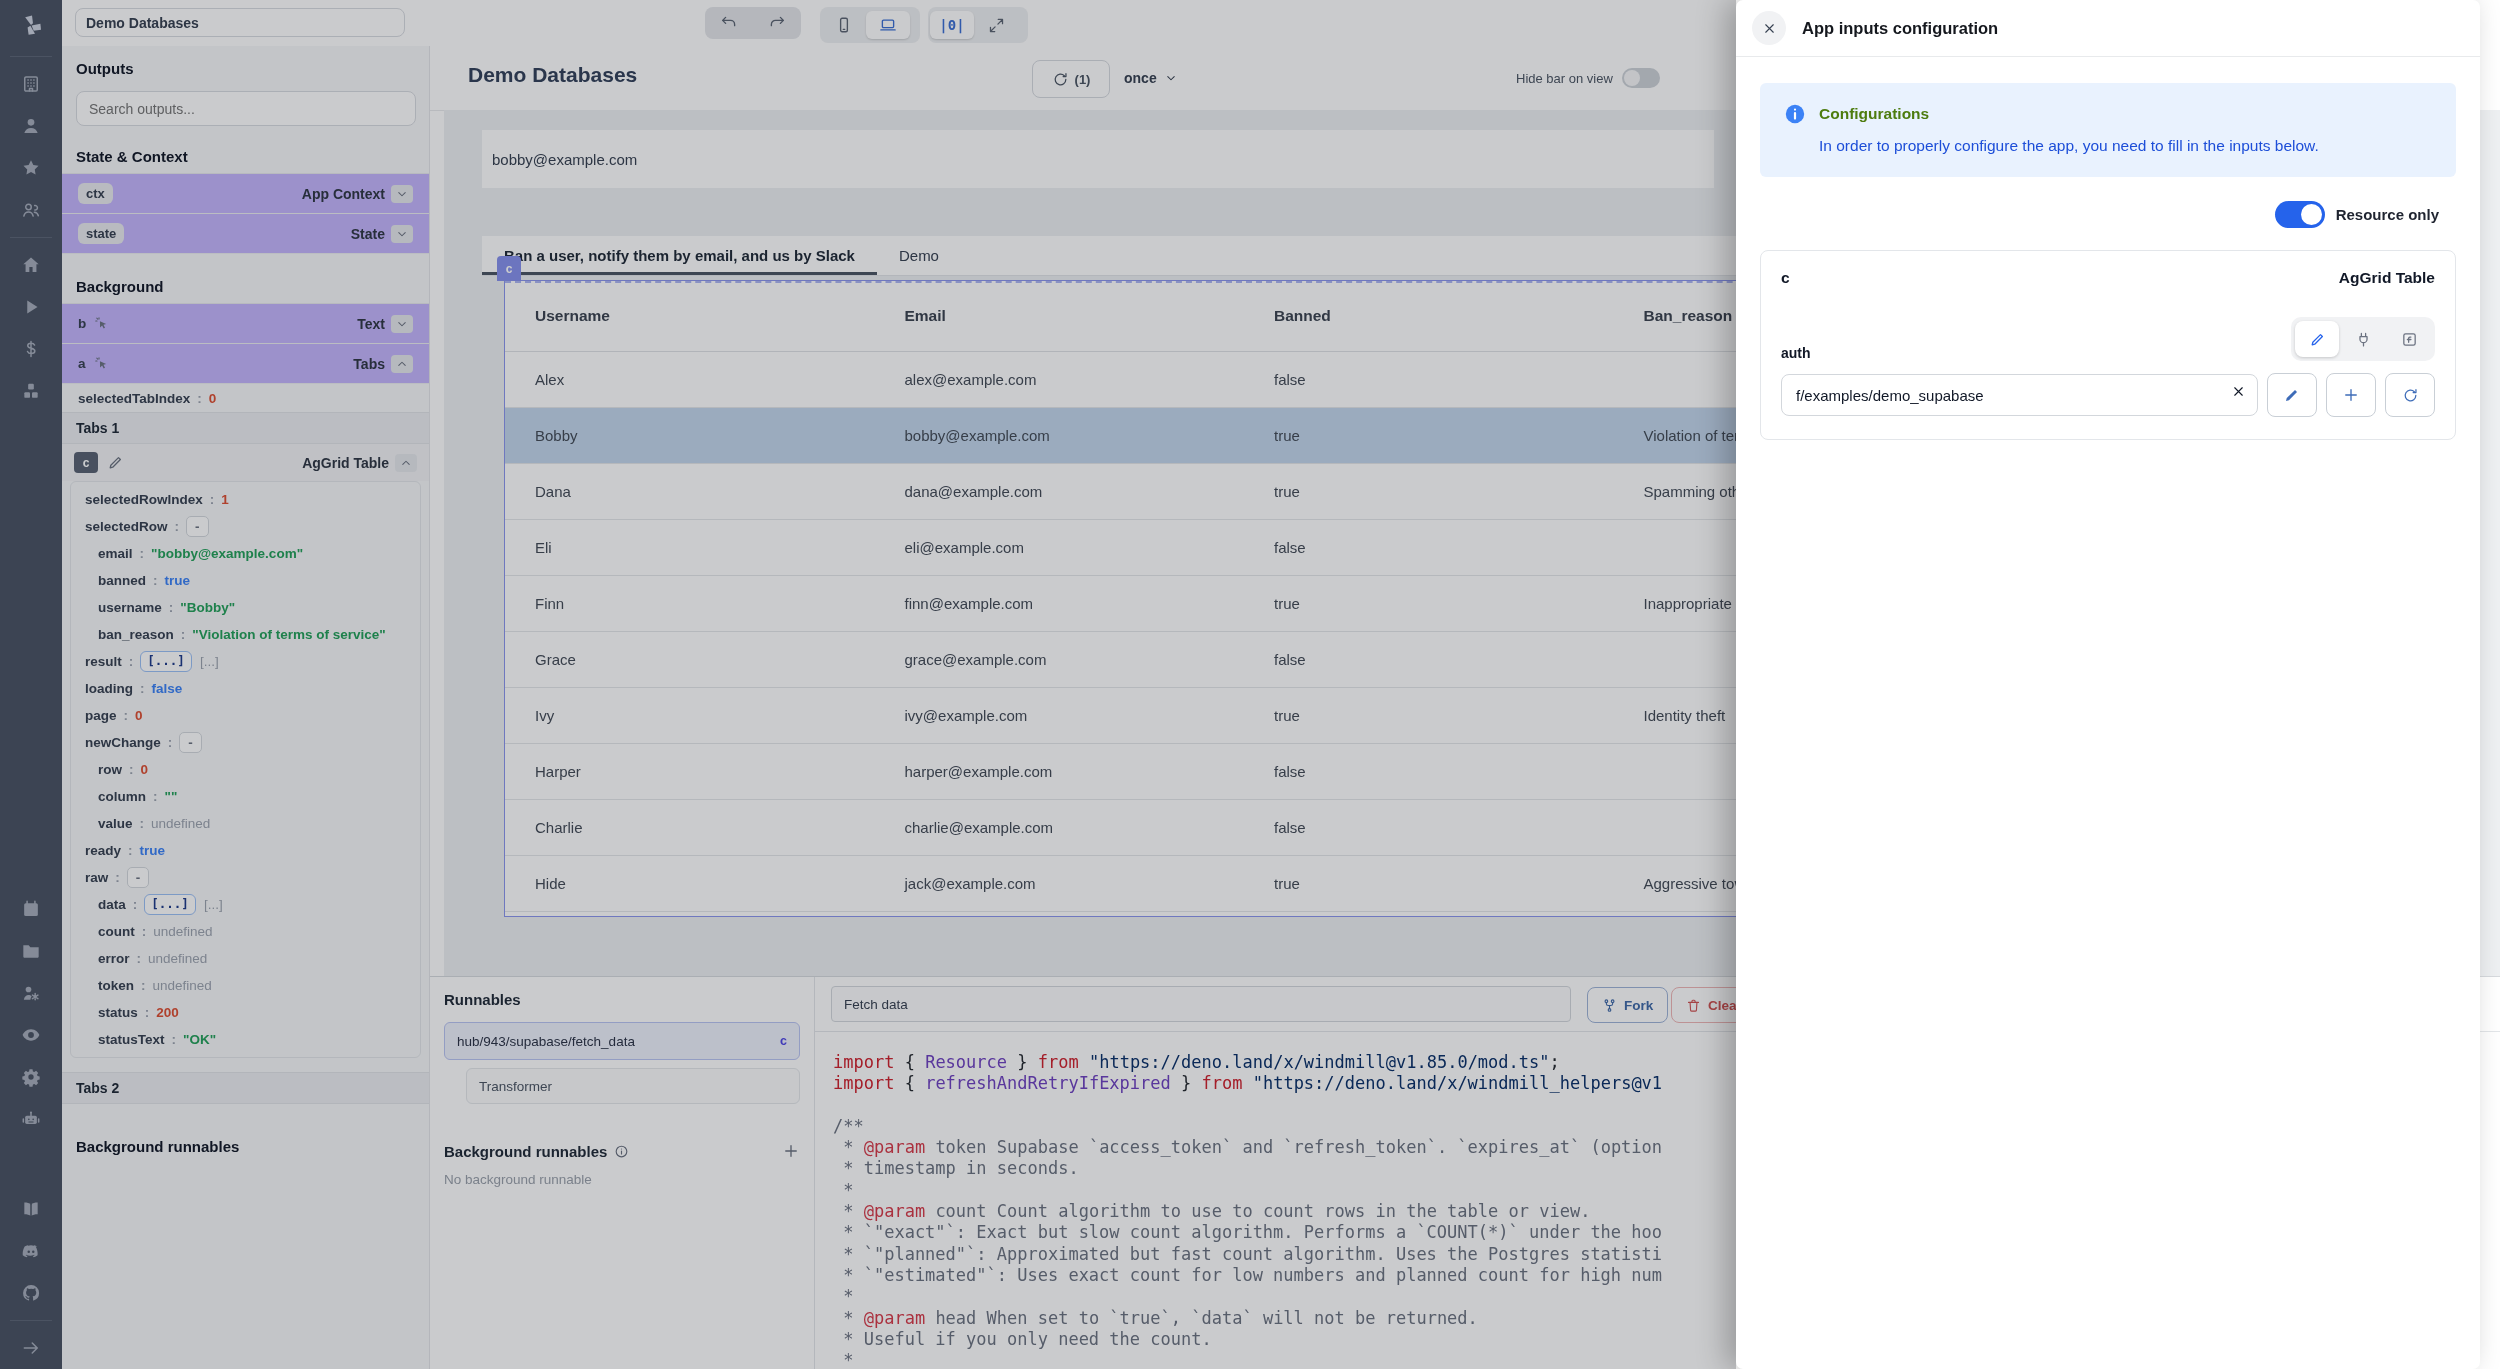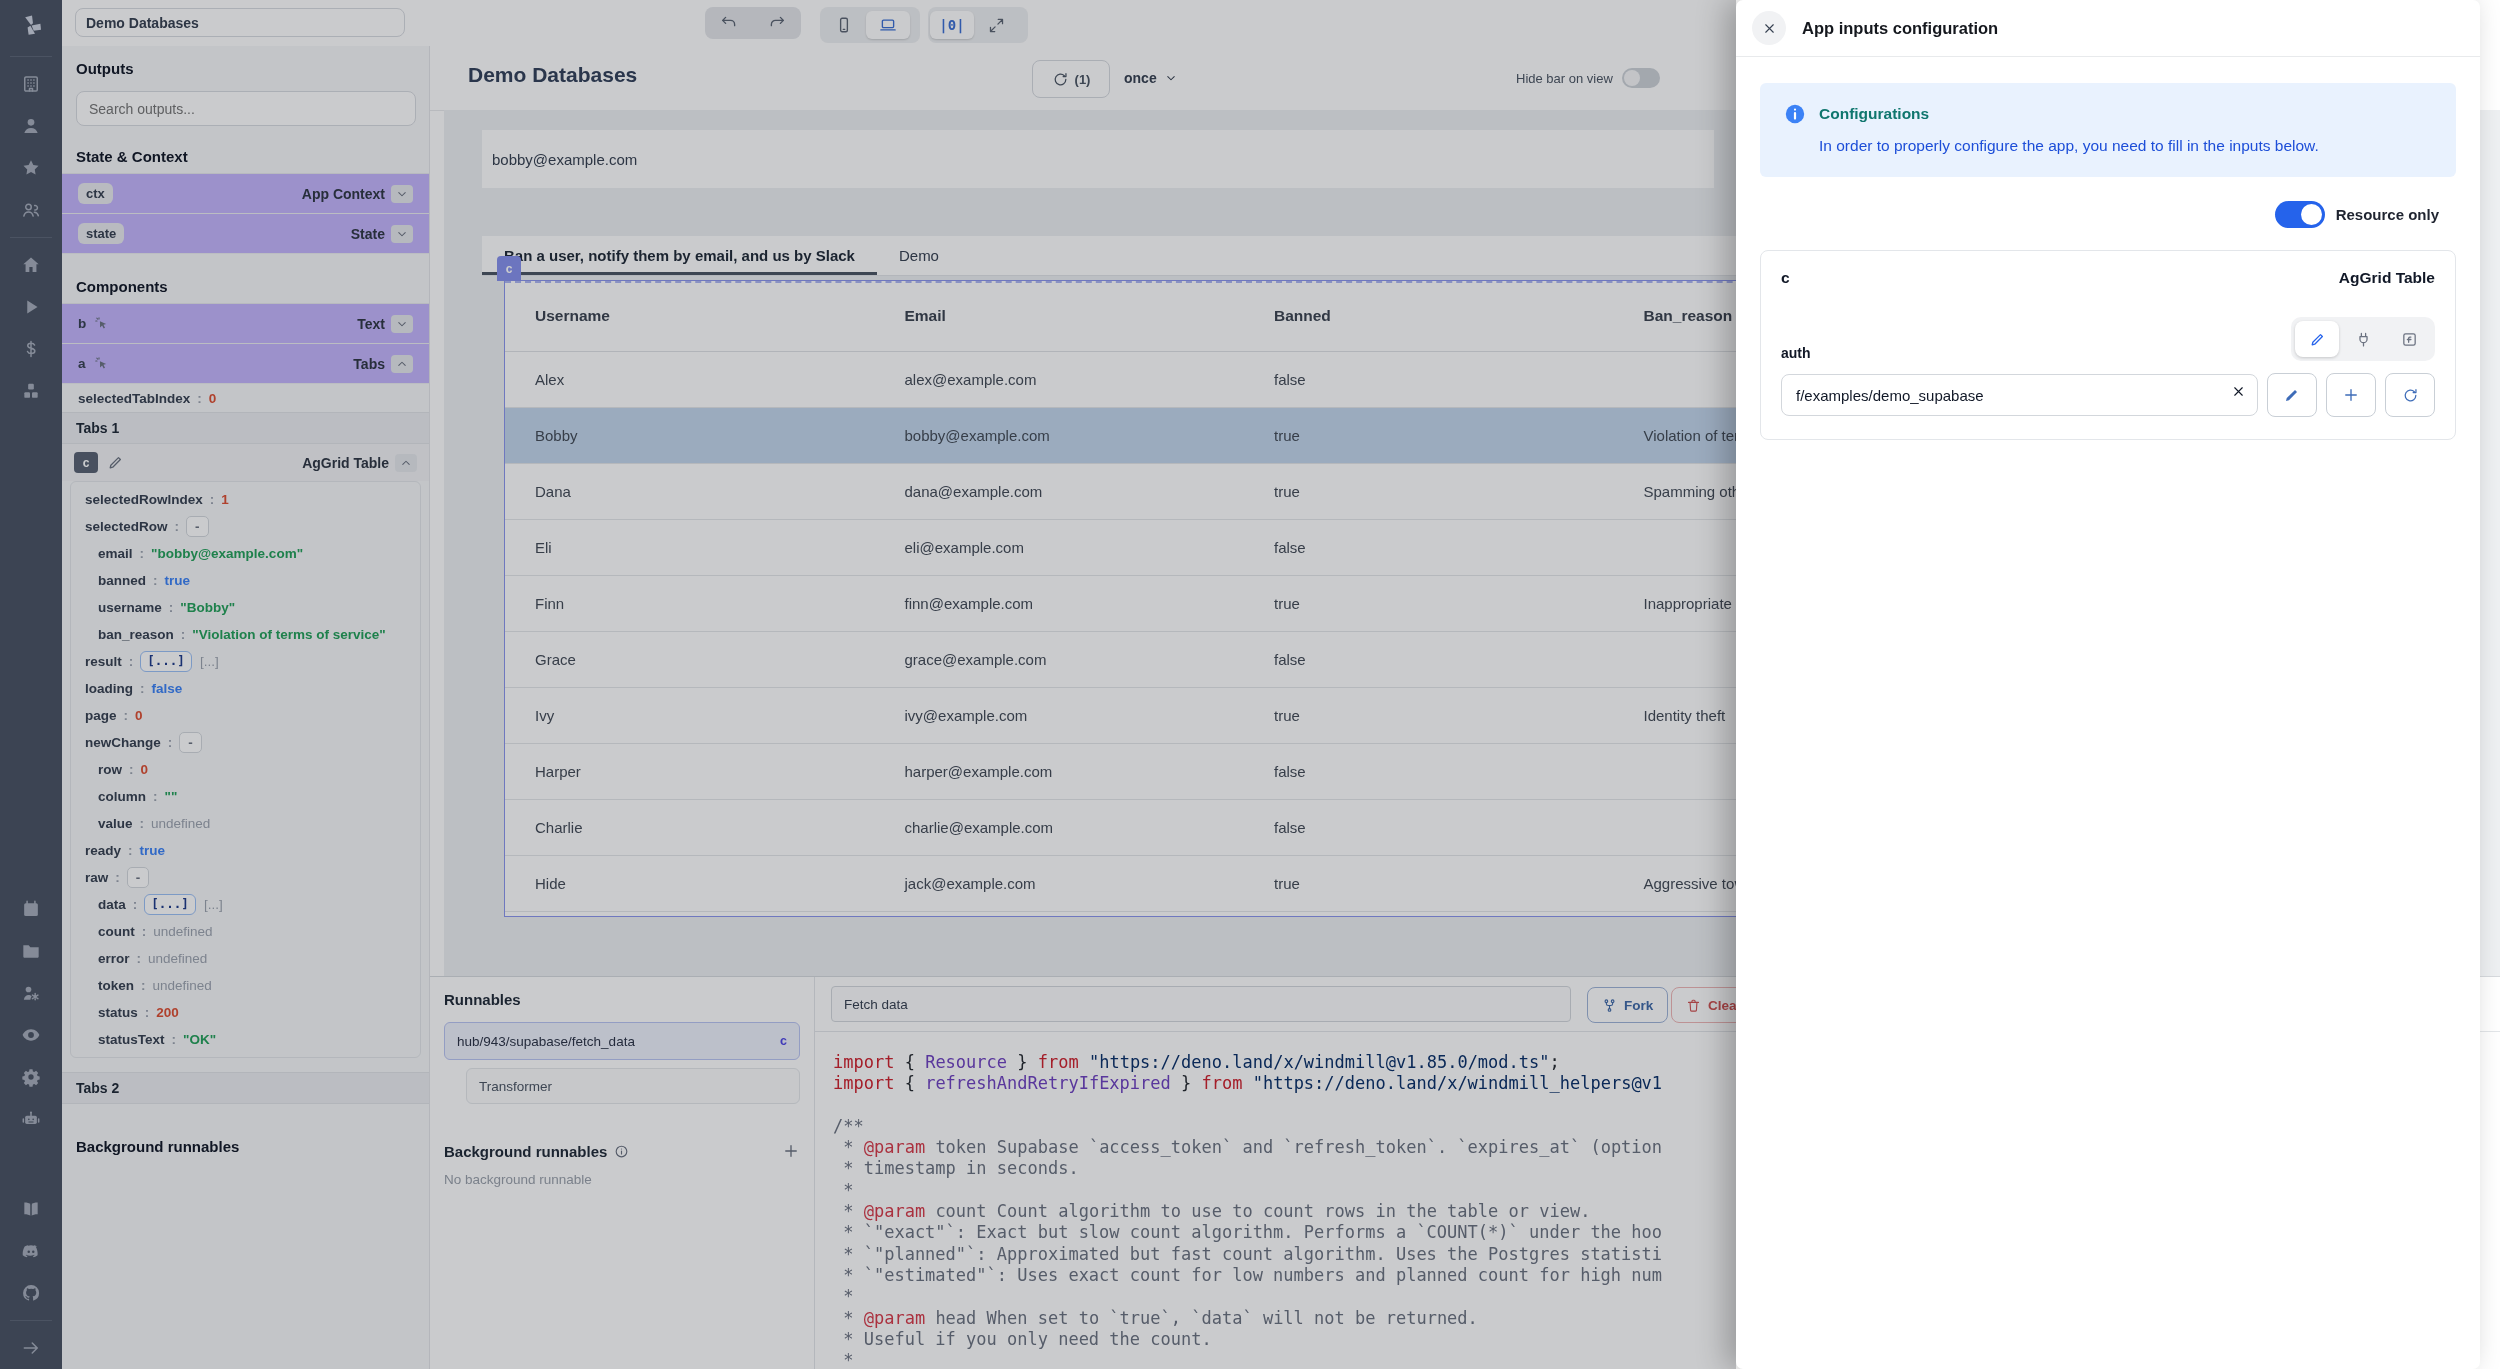--- a/index.html
+++ b/index.html
@@ -123,21 +123,21 @@
 
   
   .backdrop{position:absolute;left:0;top:0;width:1736px;height:1369px;background:rgba(13,18,28,0.22);z-index:40;}
   .drawer{position:absolute;left:1736px;top:0;width:744px;height:1369px;background:#fff;z-index:50;
       box-shadow:-10px 0 30px rgba(0,0,0,.25);box-sizing:border-box;border-radius:7px;}
   .dw-head{height:56px;border-bottom:1px solid #e8eaec;display:flex;align-items:center;padding:0 16px;gap:16px;}
   .dw-close{width:34px;height:34px;border-radius:50%;background:#f1f2f4;display:flex;align-items:center;justify-content:center;color:#374151;cursor:pointer;}
   .dw-title{font:600 16.5px "Liberation Sans",sans-serif;color:#15181e;}
   .info-box{margin:26px 24px 0 24px;background:#e9f2fe;border-radius:6px;padding:20px 24px 22px 24px;}
   .info-row{display:flex;align-items:center;gap:13px;}
-  .info-title{font:600 15.5px "Liberation Sans",sans-serif;color:#0f766e;}
+  .info-title{font:600 15.5px "Liberation Sans",sans-serif;color:#4d7c0f;}
   .info-body{margin:12px 0 0 35px;font:400 15.5px "Liberation Sans",sans-serif;color:#1d4ed8;}
   .toggle-row{margin:24px 41px 0 24px;display:flex;align-items:center;justify-content:flex-end;gap:11px;
       font:600 15px "Liberation Sans",sans-serif;color:#1f2430;}
   .big-toggle{width:50px;height:27px;border-radius:14px;background:#2563eb;position:relative;cursor:pointer;}
   .big-toggle::after{content:"";position:absolute;right:3px;top:3px;width:21px;height:21px;border-radius:50%;background:#fff;}
   .dw-card{margin:22px 24px 0 24px;border:1px solid #e3e6ea;border-radius:8px;padding:18px 20px 22px 20px;}
   .card-row1{display:flex;justify-content:space-between;font:700 15.5px "Liberation Sans",sans-serif;color:#111827;}
   .card-row2{margin-top:30px;display:flex;align-items:flex-end;justify-content:space-between;}
   .auth-label{font:600 14px "Liberation Sans",sans-serif;color:#111827;}
   .seg{background:#f1f2f4;border-radius:10px;padding:4px;display:flex;gap:2px;}
@@ -355,21 +355,21 @@
     <span class="type">
         <span>State</span>
       <span class="chev-chip">
           <svg class="ic" width="14" height="14" viewBox="0 0 24 24">
             <path d="M6.5 9.5l5.5 5.5 5.5-5.5"></path>
           </svg>
         </span>
       </span>
   </div>
 
-  <div class="lp-section" style="margin-top:12px;">Components</div>
+  <div class="lp-section" style="margin-top:12px;">Background</div>
 
   <div class="lp-row">
     <span class="comp-id">b</span>
     <span class="ptr">
         <svg class="ic" width="15" height="15" viewBox="0 0 24 24">
           <path fill="currentColor" stroke="none" d="M9.5 8.5l10 4.2-4.4 1.3 2.5 4.7-2.1 1.1-2.5-4.7-3.3 3.2z"></path>
           <path d="M4.5 3.5L6 5M2.8 8h2M8 2.8v2"></path>
         </svg>
       </span>
     <span class="type">

